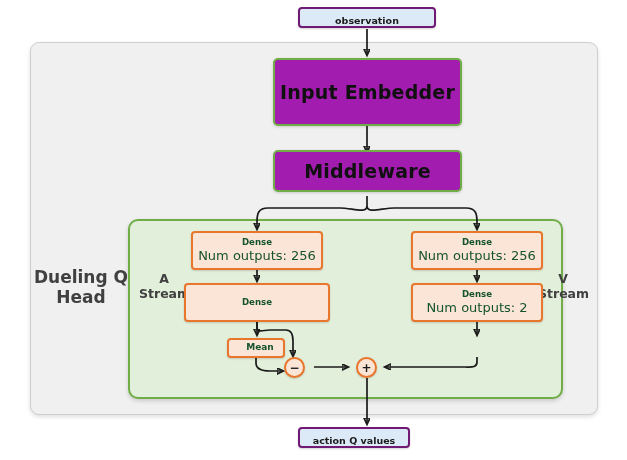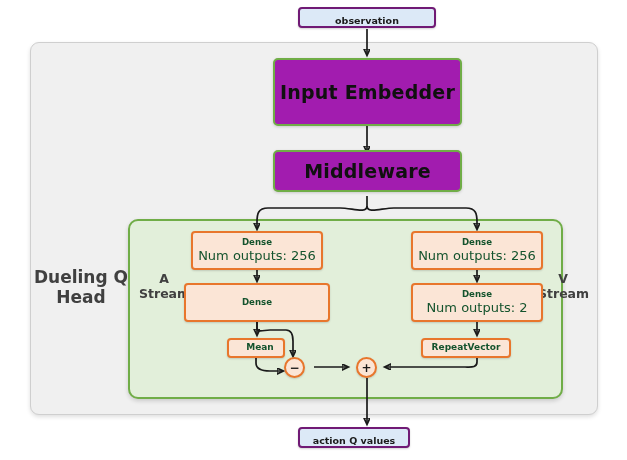--- a/index.html
+++ b/index.html
@@ -175,23 +175,20 @@
   <div class="node orange" style="left:411px;top:231px;width:132px;height:39px;">
     <span class="t1">Dense</span>
     <span class="t2">Num outputs: 256</span>
   </div>
 
   <div class="node orange" style="left:411px;top:283px;width:132px;height:39px;">
     <span class="t1">Dense</span>
     <span class="t2">Num outputs: 2</span>
   </div>
 
-  <div class="node orange" style="left:421px;top:338px;width:90px;height:20px;">
-    <span class="single">RepeatVector</span>
-  </div>
 
   <div class="op" style="left:284px;top:357px;">
     <span>−</span>
   </div>
 
   <div class="op" style="left:356px;top:357px;">
     <span>+</span>
   </div>
 
 </div>

